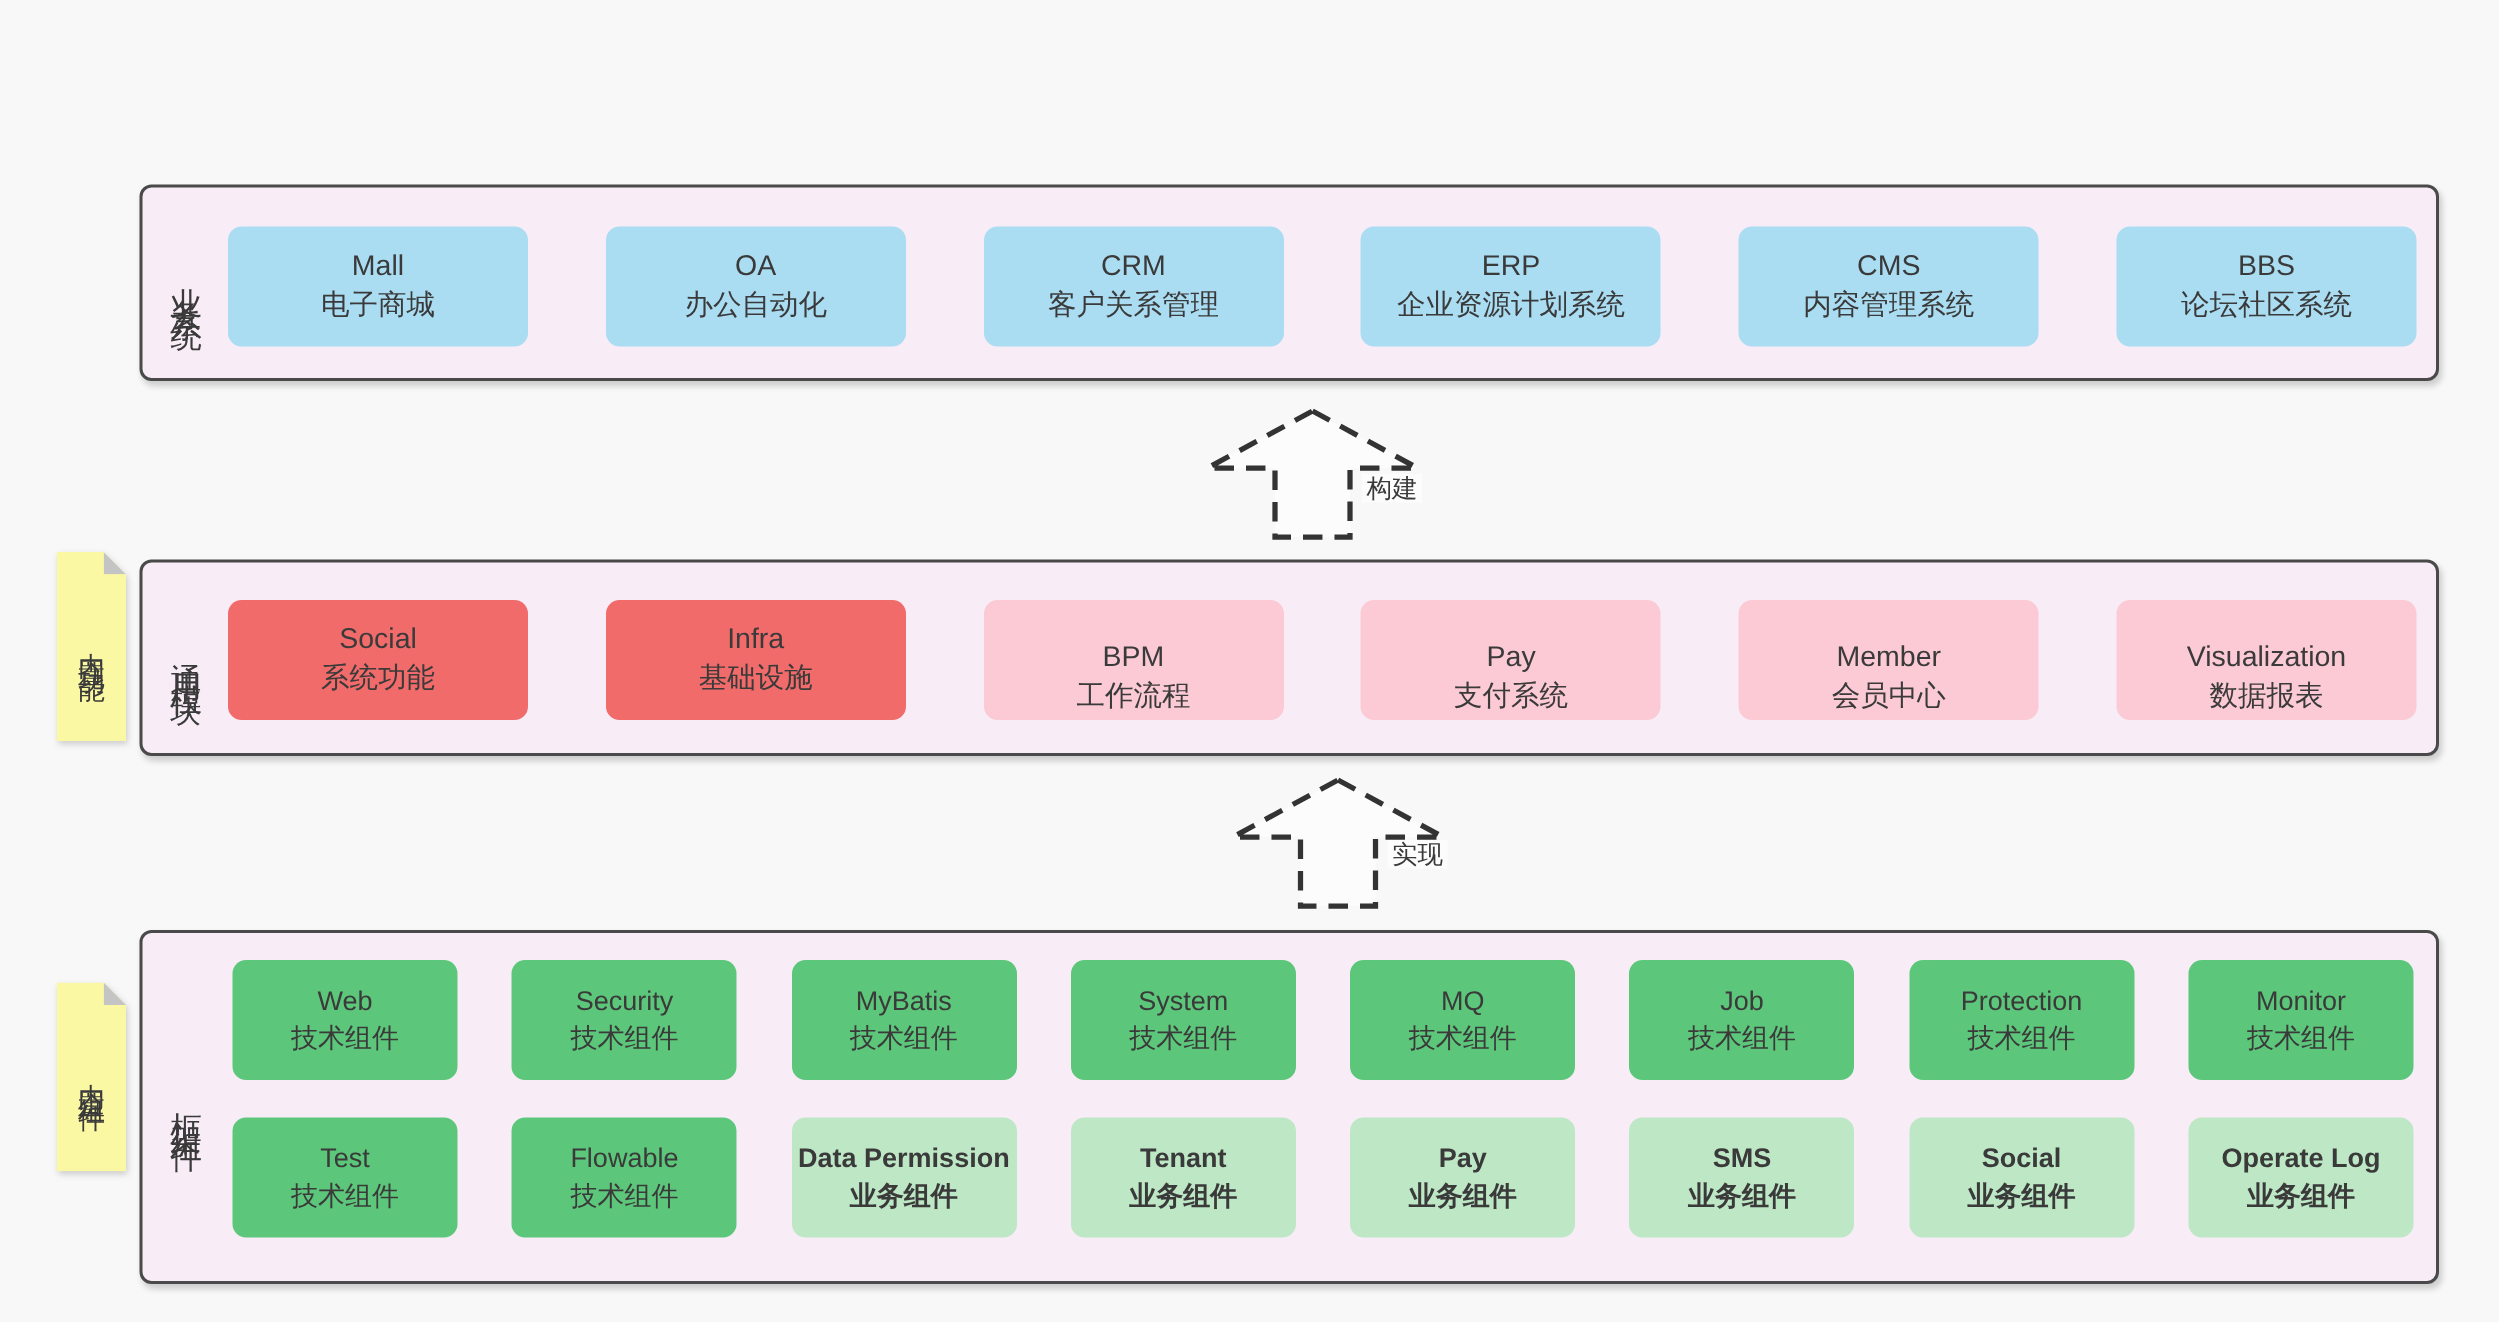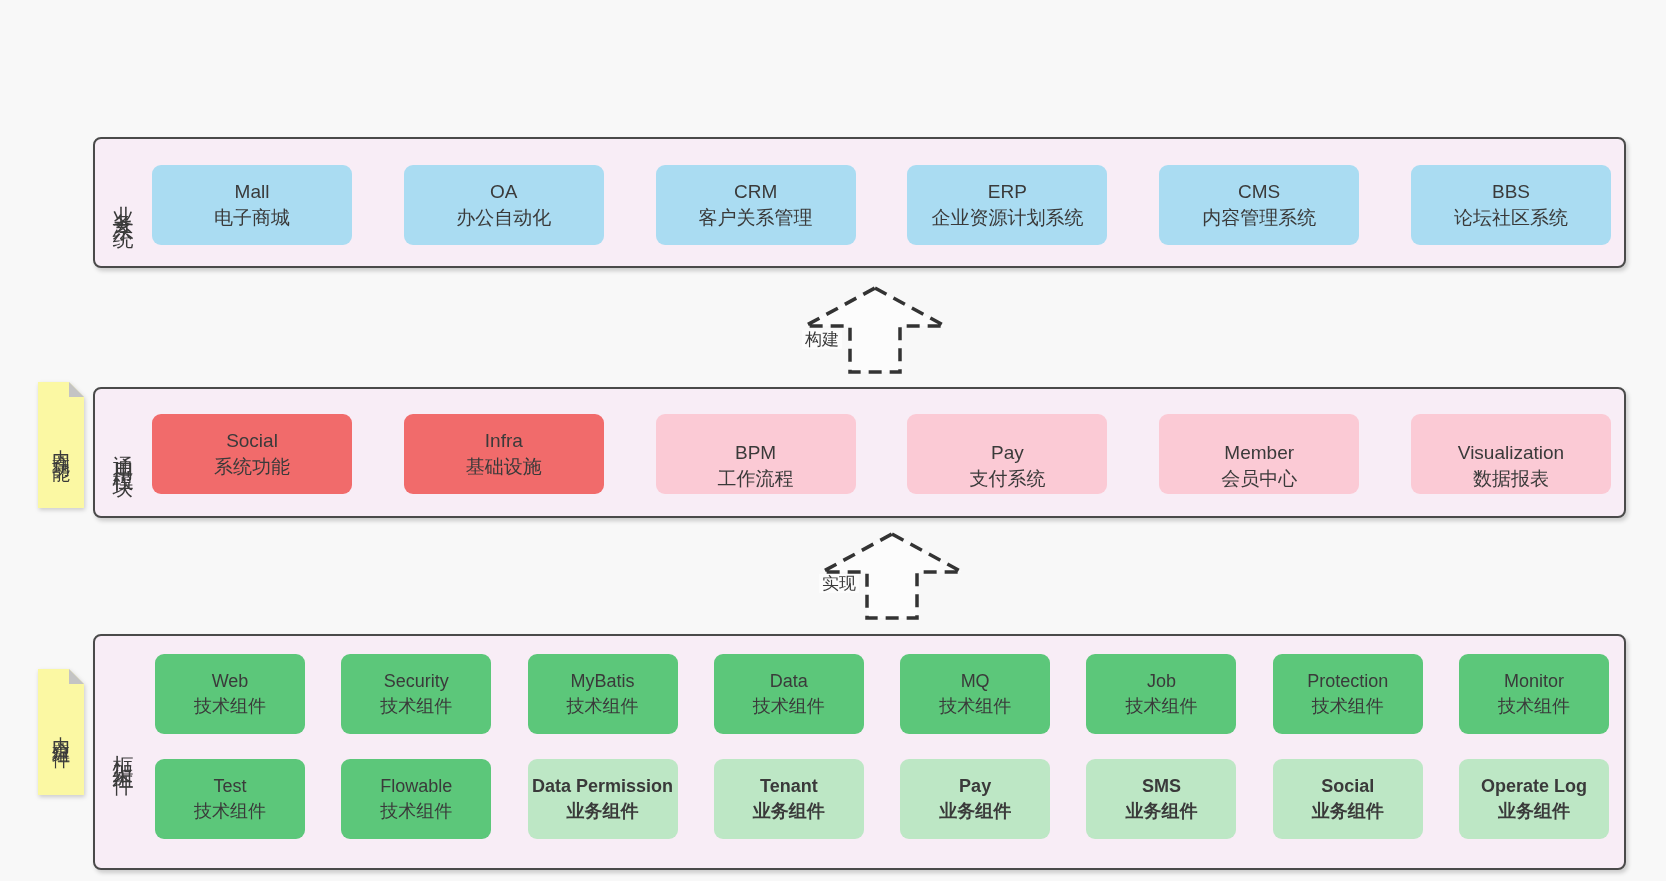--- a/index.html
+++ b/index.html
@@ -3,21 +3,21 @@
 <meta charset="utf-8">
 <style>
   html,body{margin:0;padding:0;}
   body{
     width:1666px;height:881px;overflow:hidden;
     background:var(--page-bg,#F8F8F8);
     font-family:"Liberation Sans","DejaVu Sans",sans-serif;
     color:var(--text,#3A3A3A);
     position:relative;
   }
-  .stage{position:absolute;inset:0;margin-top:14px;}
+  .stage{position:absolute;inset:0;}
   .panel{
     position:absolute;left:93px;width:1533px;
     background:var(--panel-bg,#F8EDF6);
     border:2px solid var(--panel-border,#4A4A4A);
     border-radius:8px;
     box-sizing:border-box;
     box-shadow:2px 3px 4px rgba(0,0,0,0.18);
   }
   #panel-business{top:123px;height:131px;}
   #panel-modules{top:373px;height:131px;}
@@ -63,21 +63,21 @@
   .note-fold{
     position:absolute;top:0;right:0;width:15px;height:15px;
     background:var(--note-fold,#C4C4C4);
     clip-path:polygon(0 0,100% 100%,0 100%);
   }
   .arrow{position:absolute;width:146px;height:90px;}
   #arrow-build{left:802px;top:271px;}
   #arrow-implement{left:819px;top:517px;}
   .arrow svg{display:block;width:146px;height:90px;}
   .arrow-label{
-    position:absolute;width:146px;text-align:left;
+    position:absolute;width:146px;text-align:right;
     font-size:17px;color:var(--text,#3A3A3A);
   }
   .arrow-label span{background:#FCFCFC;padding:0 3px;}
   #arrow-build-label{left:802px;top:314px;}
   #arrow-implement-label{left:819px;top:558px;}
 </style>
 </head>
 <body>
 
 <div class="stage">
@@ -174,21 +174,21 @@
         </div>
         <div class="card v-green">
           <div class="card-name">Security</div>
           <div class="card-desc">技术组件</div>
         </div>
         <div class="card v-green">
           <div class="card-name">MyBatis</div>
           <div class="card-desc">技术组件</div>
         </div>
         <div class="card v-green">
-          <div class="card-name">Data</div>
+          <div class="card-name">System</div>
           <div class="card-desc">技术组件</div>
         </div>
         <div class="card v-green">
           <div class="card-name">MQ</div>
           <div class="card-desc">技术组件</div>
         </div>
         <div class="card v-green">
           <div class="card-name">Job</div>
           <div class="card-desc">技术组件</div>
         </div>

